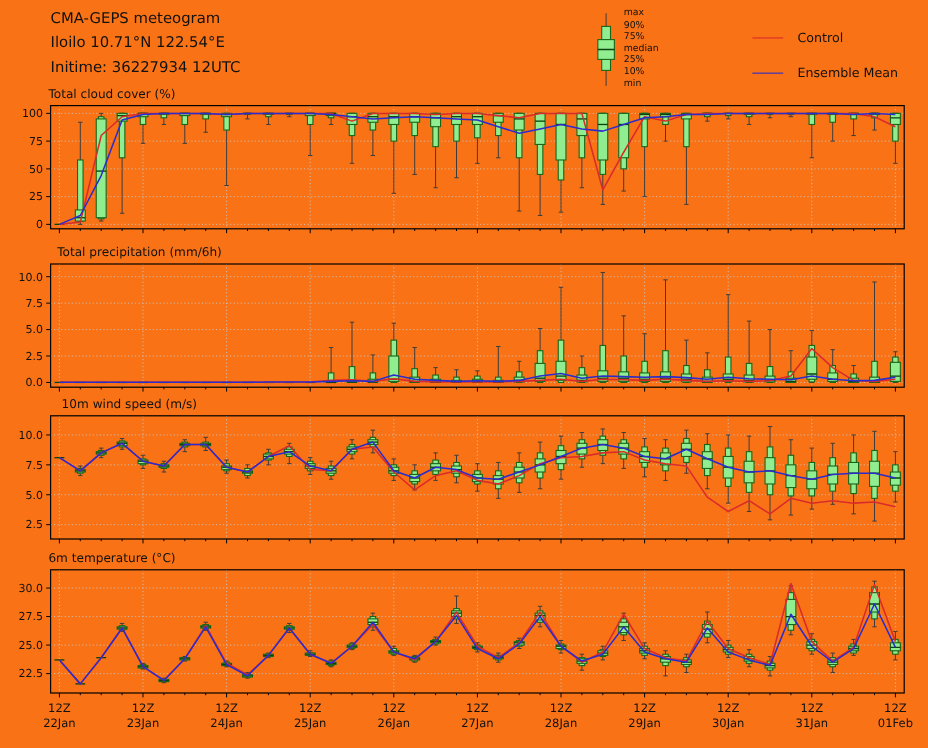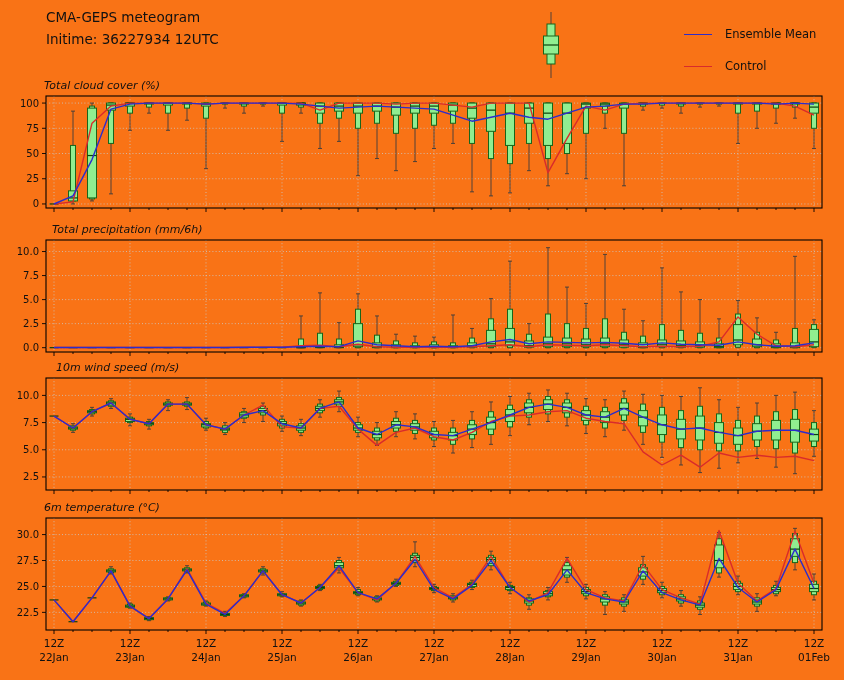--- a/index.html
+++ b/index.html
@@ -1,19 +1,19 @@
 <!DOCTYPE html>
 <html><head>
 <meta charset="utf-8">
 <style>
   html,body{margin:0;padding:0;background:#fff;}
   body{width:844px;height:680px;font-family:"DejaVu Sans","Liberation Sans",sans-serif;color:#111;}
   .fig{position:relative;width:844px;height:680px;background:#f97316;overflow:hidden;}
   .header{position:absolute;left:46px;top:6px;font-size:13.5px;line-height:22px;white-space:nowrap;}
-  .ptitle{position:absolute;font-size:11px;line-height:13px;white-space:nowrap;font-style:italic;}
+  .ptitle{position:absolute;font-size:11px;line-height:13px;white-space:nowrap;}
   .boxlegend-glyph{position:absolute;left:539px;top:8px;}
   .boxlegend-labels{position:absolute;left:567px;top:7px;font-size:8.5px;line-height:10.6px;}
   .linelegend{position:absolute;left:684px;top:24px;}
   .linelegend .row{display:flex;align-items:center;height:20px;margin-bottom:12px;}
   .swatch{display:inline-block;width:28px;height:0;border-top:1.6px solid #888;}
   .linelegend .lab{font-size:11.5px;margin-left:13px;white-space:nowrap;}
   svg text{font-family:"DejaVu Sans","Liberation Sans",sans-serif;}
   .grid{stroke:#c9c9c9;stroke-width:0.8;stroke-dasharray:1 2.2;}
   .tick{stroke:#000;stroke-width:0.9;}
   .whisk{stroke:#3c3c3c;stroke-width:0.9;}
@@ -23,40 +23,50 @@
   .ylab{font-size:10px;text-anchor:end;fill:#111;}
   .xlab{font-size:10.5px;text-anchor:middle;fill:#111;}
 </style>
 </head>
 <body>
 
 <div class="fig">
 
   <div class="header">
     <div>CMA-GEPS meteogram</div>
+    <div>Iloilo 10.71°N 122.54°E</div>
     <div>Initime: 36227934 12UTC</div>
   </div>
 
   <div class="boxlegend-glyph">
     <svg width="24" height="74" aria-hidden="true">
       <line x1="12" y1="4" x2="12" y2="70" class="whisk"></line>
       <rect x="8" y="16" width="8" height="40" class="box"></rect>
       <rect x="4.5" y="28" width="15" height="18" class="box"></rect>
       <line x1="4.5" y1="37" x2="19.5" y2="37" class="med"></line>
     </svg>
   </div>
+  <div class="boxlegend-labels">
+    <div>max</div>
+    <div>90%</div>
+    <div>75%</div>
+    <div>median</div>
+    <div>25%</div>
+    <div>10%</div>
+    <div>min</div>
+  </div>
 
   <div class="linelegend">
     <div class="row">
+      <span class="swatch" style="border-top-color: rgb(217, 43, 43);"></span>
+      <span class="lab">Control</span>
+    </div>
+    <div class="row">
       <span class="swatch" style="border-top-color: rgb(44, 44, 204);"></span>
       <span class="lab">Ensemble Mean</span>
-    </div>
-    <div class="row">
-      <span class="swatch" style="border-top-color: rgb(217, 43, 43);"></span>
-      <span class="lab">Control</span>
     </div>
   </div>
 
   <div class="ptitle" style="left:44px;top:79px;">Total cloud cover (%)</div>
   <div class="ptitle" style="left:52px;top:223px;">Total precipitation (mm/6h)</div>
   <div class="ptitle" style="left:56px;top:361px;">10m wind speed (m/s)</div>
   <div class="ptitle" style="left:44px;top:501px;">6m temperature (°C)</div>
 
   <svg id="chart" width="844" height="680" style="position:absolute;left:0;top:0;">
       <line x1="46" x2="822" y1="203.96396396396398" y2="203.96396396396398" class="grid"></line>

